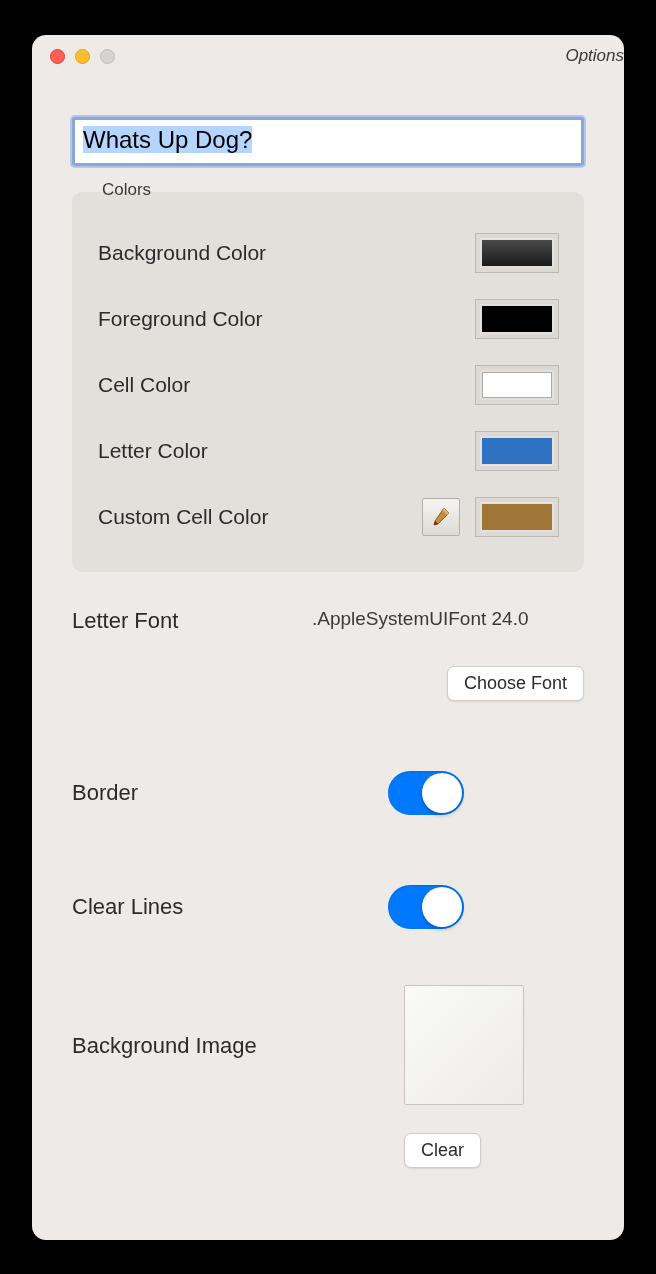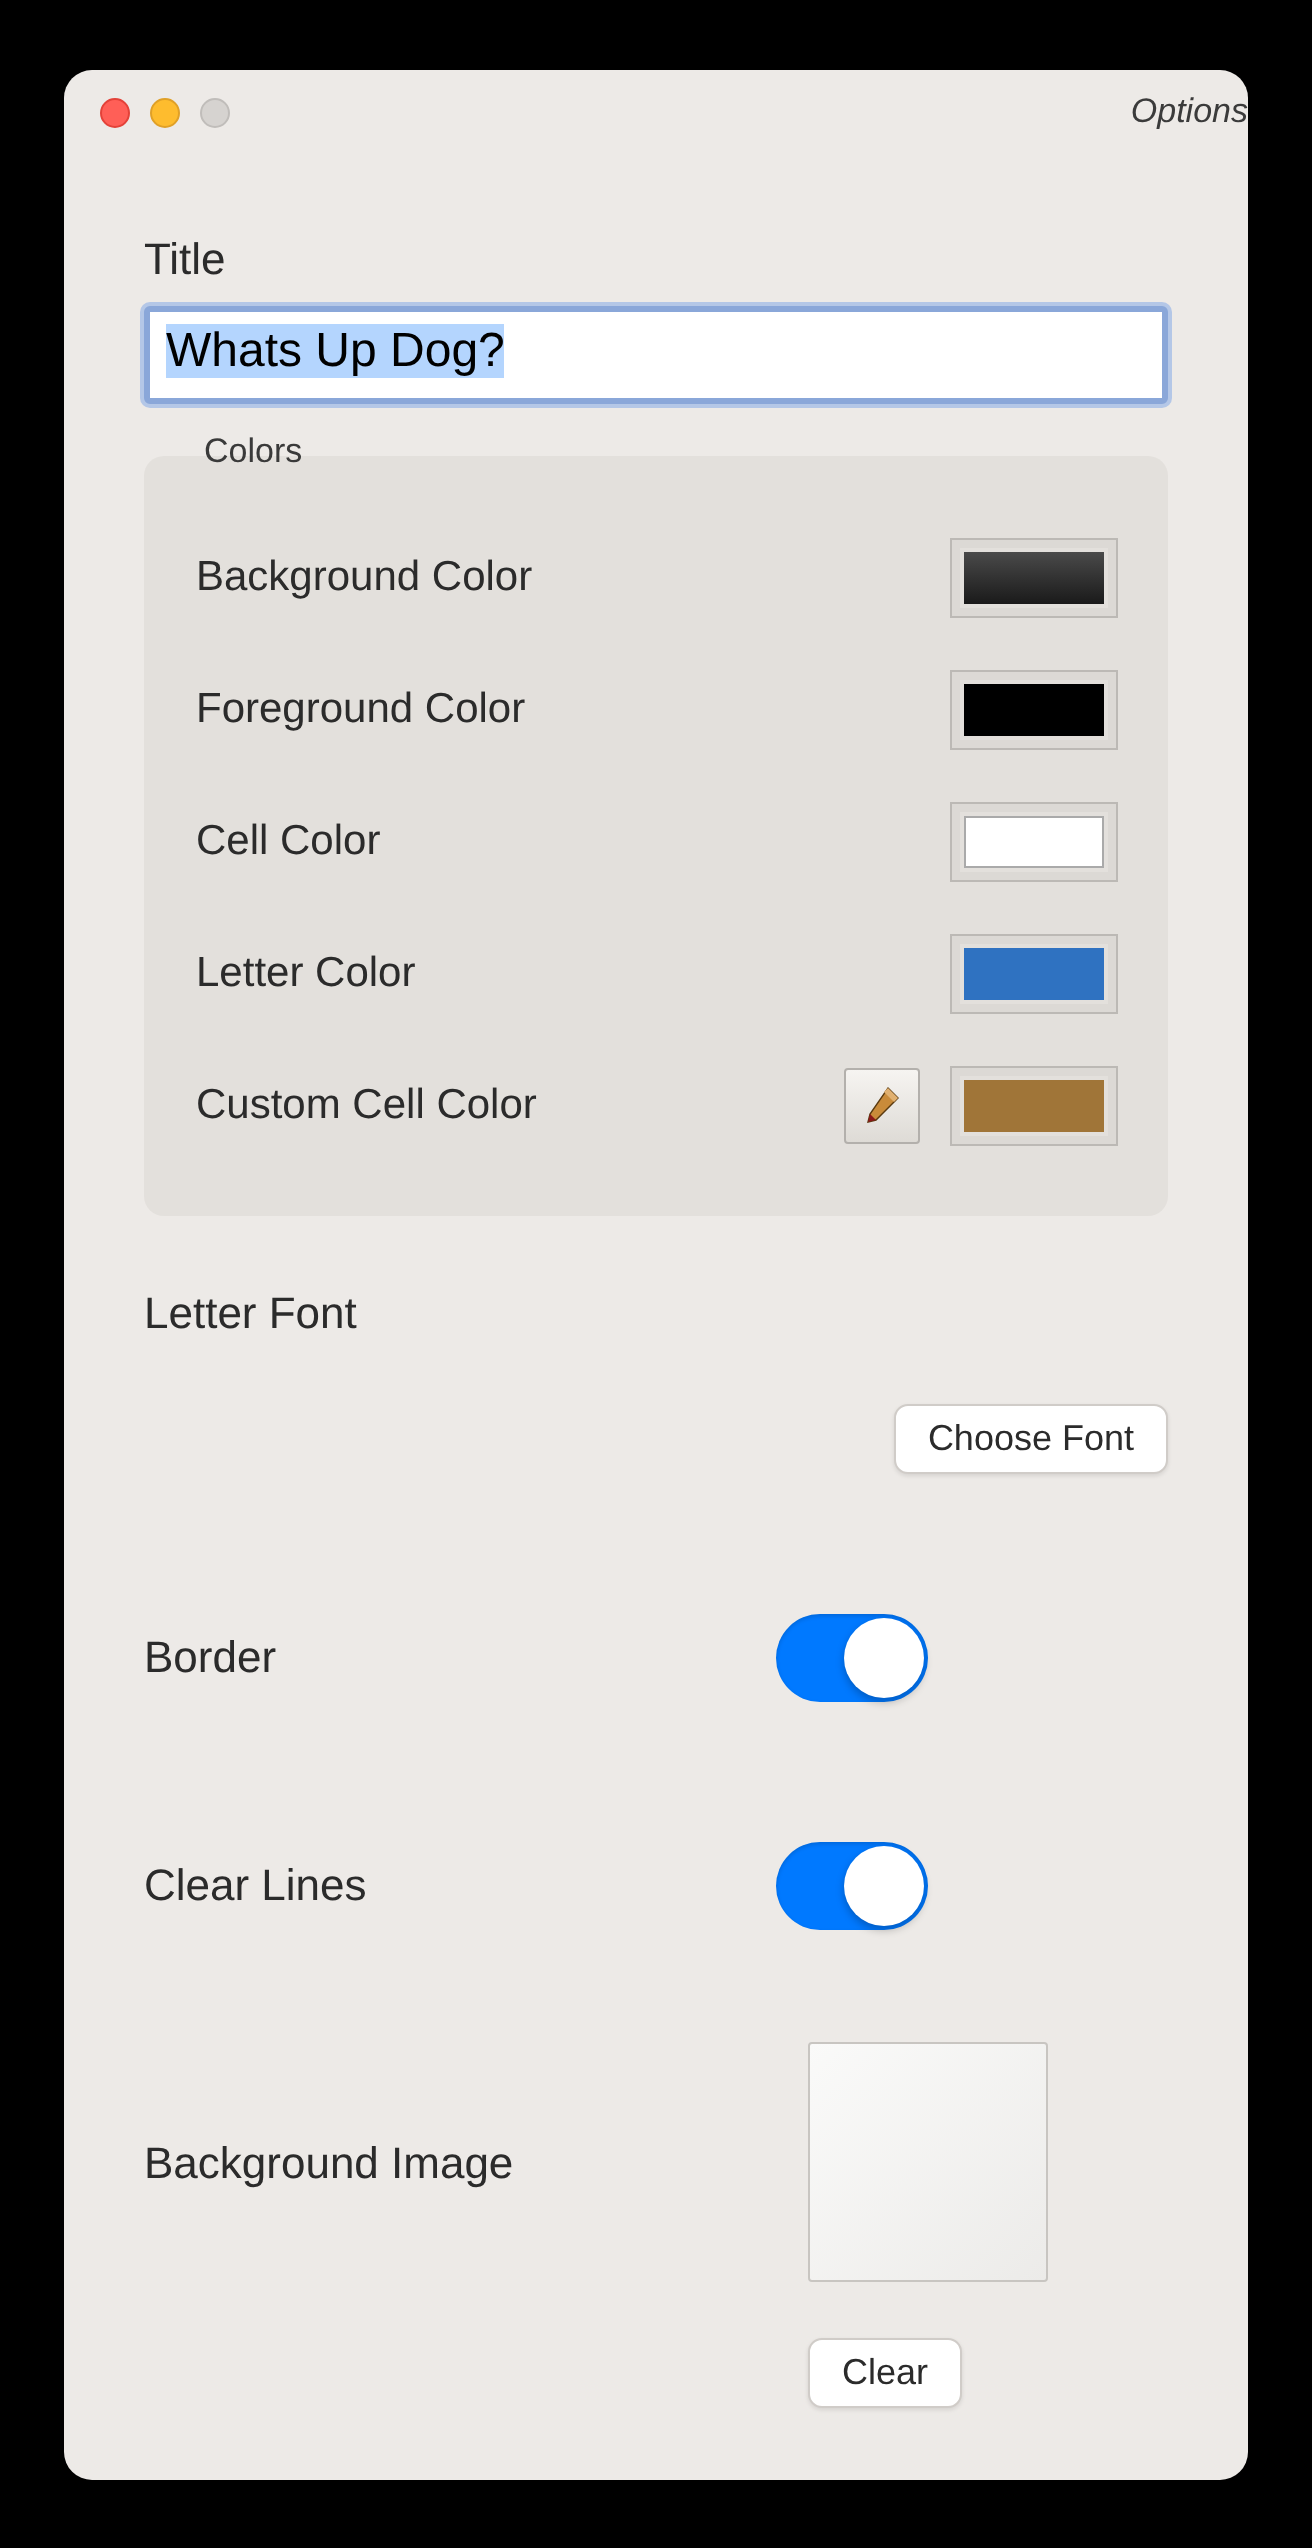--- a/index.html
+++ b/index.html
@@ -217,21 +217,20 @@
     <div class="traffic-lights">
       <div class="tl tl-close"></div>
       <div class="tl tl-min"></div>
       <div class="tl tl-max"></div>
     </div>
     <div class="window-title">Options</div>
   </div>
 
   <div class="content">
 
-    <div class="section-label">Title</div>
     <div class="title-input-wrap">
       <div class="title-input" contenteditable="true" style=""><span class="sel-text">Whats Up Dog?</span></div>
     </div>
 
     <div class="colors-fieldset">
       <div class="colors-legend">Colors</div>
       <div class="colors-box">
 
         <div class="color-row">
           <div class="color-label">Background Color</div>
@@ -283,20 +282,21 @@
                 <div class="swatch-inner"></div>
               </div>
           </div>
         </div>
 
       </div>
     </div>
 
     <div class="row font-row">
       <div class="row-label">Letter Font</div>
+      <div class="font-name">.AppleSystemUIFont 24.0</div>
     </div>
     <div class="choose-font-row">
       <button class="mac-btn">Choose Font</button>
     </div>
 
     <div class="toggle-row">
       <div class="row-label">Border</div>
       <div class="toggle">
         <div class="toggle-knob"></div>
       </div>

